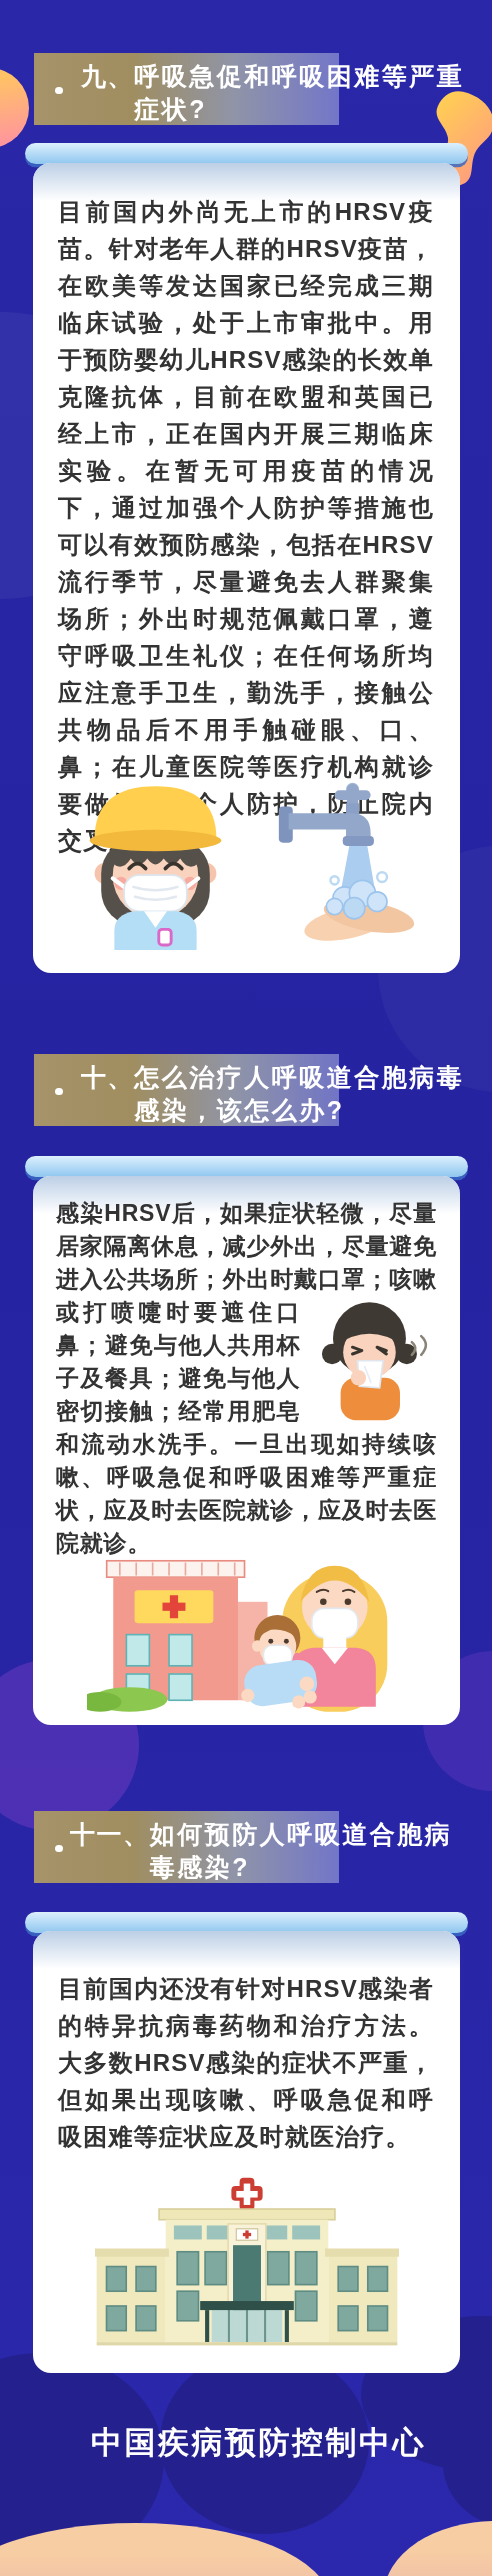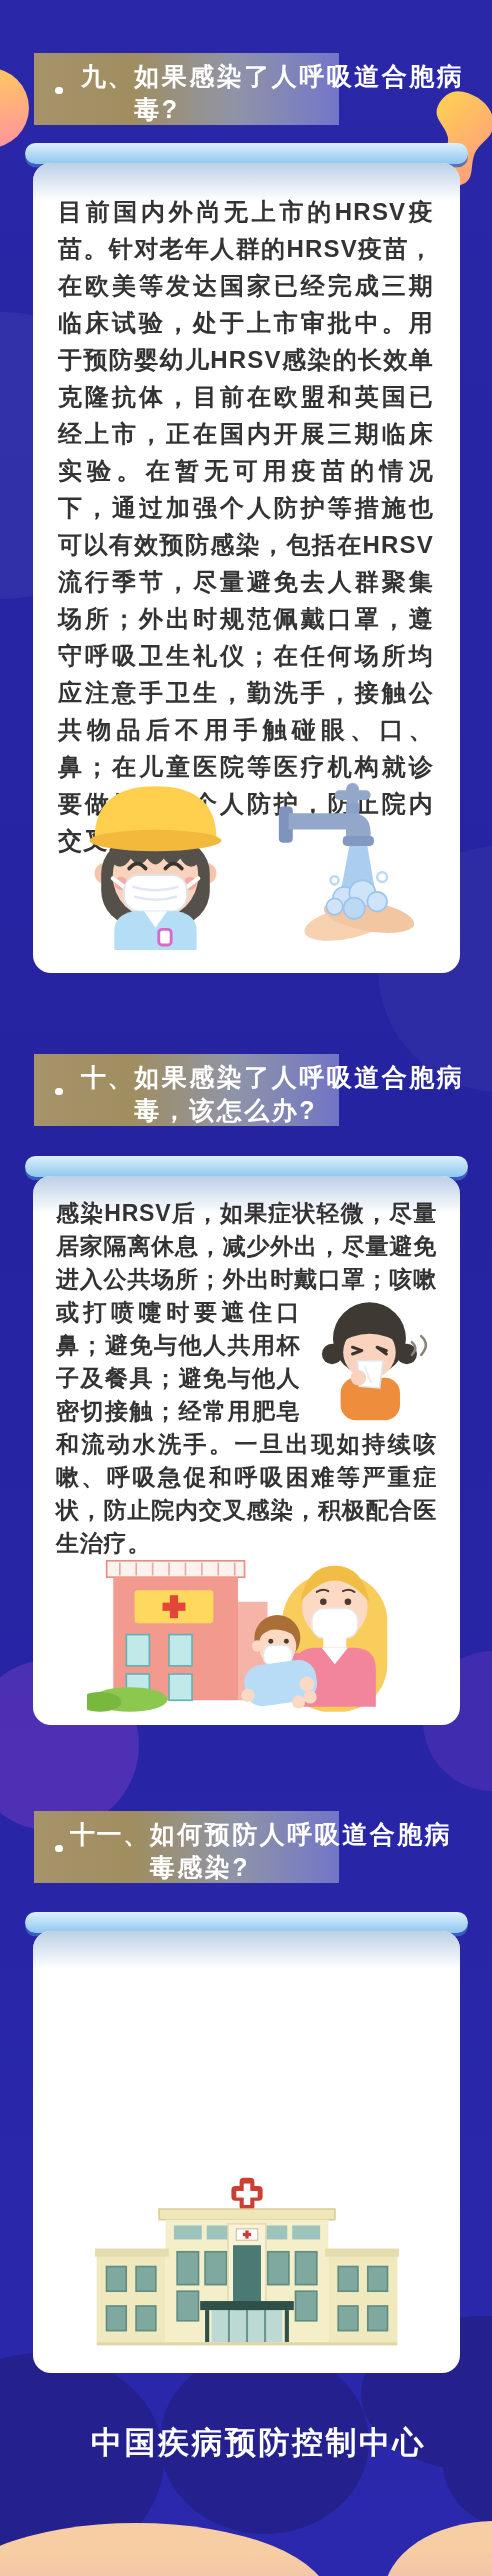--- a/index.html
+++ b/index.html
@@ -91,21 +91,21 @@
   <div class="deco circle dark-blob dark-c"></div>
   <div class="deco circle dark-blob dark-d"></div>
   <div class="deco circle peach peach-left"></div>
   <div class="deco circle peach peach-right"></div>
 
   <div class="content">
 
     <div class="banner banner-1">
       <span class="dot"></span>
       <span class="num">九、</span>
-      <span class="q">如果感染了人呼吸道合胞病毒?</span>
+      <span class="q">呼吸急促和呼吸困难等严重症状?</span>
     </div>
     <div class="pill pill-1"></div>
     <div class="card card-1">
       <div class="card-text">目前国内外尚无上市的HRSV疫苗。针对老年人群的HRSV疫苗，在欧美等发达国家已经完成三期临床试验，处于上市审批中。用于预防婴幼儿HRSV感染的长效单克隆抗体，目前在欧盟和英国已经上市，正在国内开展三期临床实验。在暂无可用疫苗的情况下，通过加强个人防护等措施也可以有效预防感染，包括在HRSV流行季节，尽量避免去人群聚集场所；外出时规范佩戴口罩，遵守呼吸卫生礼仪；在任何场所均应注意手卫生，勤洗手，接触公共物品后不用手触碰眼、口、鼻；在儿童医院等医疗机构就诊要做好儿童个人防护，防止院内交叉感染。</div>
       <div class="ill-row">
 
         <svg width="181" height="177" viewBox="0 0 220 215">
           <circle cx="49" cy="122" r="13" fill="#f6c4ac"></circle>
           <circle cx="171" cy="122" r="13" fill="#f6c4ac"></circle>
           <rect x="44" y="80" width="132" height="105" rx="42" fill="#56504a"></rect>
@@ -145,41 +145,41 @@
           <circle cx="122" cy="146" r="12" fill="#cfe4f8" stroke="#9cc4ec" stroke-width="2"></circle>
           <circle cx="70" cy="152" r="10" fill="#cfe4f8" stroke="#9cc4ec" stroke-width="2"></circle>
           <circle cx="94" cy="154" r="13" fill="#bcd9f4" stroke="#9cc4ec" stroke-width="2"></circle>
         </svg>
       </div>
     </div>
 
     <div class="banner banner-2">
       <span class="dot"></span>
       <span class="num">十、</span>
-      <span class="q">如果感染了人呼吸道合胞病毒，该怎么办?</span>
+      <span class="q">怎么治疗人呼吸道合胞病毒感染，该怎么办?</span>
     </div>
     <div class="pill pill-2"></div>
     <div class="card card-2">
       <div class="card-text">
         <span>感染HRSV后，如果症状轻微，尽量居家隔离休息，减少外出，尽量避免进入公共场所；外出时戴口罩；咳嗽</span><span class="sneeze-float">
           <svg width="130" height="123" viewBox="0 0 150 145">
             <circle cx="28" cy="66" r="12" fill="#3f3934"></circle>
             <circle cx="116" cy="66" r="12" fill="#3f3934"></circle>
             <circle cx="72" cy="48" r="43" fill="#3f3934"></circle>
             <circle cx="72" cy="64" r="31" fill="#f9d3bd"></circle>
             <path d="M32,56 Q40,12 72,12 Q104,12 112,56 Q92,42 72,42 Q52,42 32,56 Z" fill="#3f3934"></path>
             <path d="M52,58 l11,4 M52,66 l11,-4" stroke="#3a342e" stroke-width="3.5" stroke-linecap="round"></path>
             <path d="M92,62 l-11,-4 M81,58 l11,8" stroke="#3a342e" stroke-width="3.5" stroke-linecap="round"></path>
             <rect x="38" y="94" width="70" height="50" rx="18" fill="#ee8e3d"></rect>
             <path d="M58,74 L88,74 L84,106 L60,104 Z" fill="#ffffff" stroke="#dfe6ee" stroke-width="2"></path>
             <path d="M66,80 L74,100" stroke="#e7edf3" stroke-width="2"></path>
             <circle cx="59" cy="94" r="9" fill="#f9d3bd"></circle>
             <path d="M122,52 q8,7 0,15" stroke="#8a8378" stroke-width="3" fill="none" stroke-linecap="round"></path>
             <path d="M133,45 q11,10 0,22" stroke="#8a8378" stroke-width="3" fill="none" stroke-linecap="round"></path>
-          </svg></span><span>或打喷嚏时要遮住口鼻；避免与他人共用杯子及餐具；避免与他人密切接触；经常用肥皂和流动水洗手。一旦出现如持续咳嗽、呼吸急促和呼吸困难等严重症状，防止院内交叉感染，积极配合医生治疗。</span>
+          </svg></span><span>或打喷嚏时要遮住口鼻；避免与他人共用杯子及餐具；避免与他人密切接触；经常用肥皂和流动水洗手。一旦出现如持续咳嗽、呼吸急促和呼吸困难等严重症状，应及时去医院就诊，应及时去医院就诊。</span>
       </div>
       <div class="ill-center">
 
         <svg width="320" height="181" viewBox="0 0 390 220">
           <rect x="24" y="36" width="168" height="20" fill="#fdf3ee" stroke="#e88b80" stroke-width="2"></rect>
           <path d="M40,38 V54 M60,38 V54 M80,38 V54 M100,38 V54 M120,38 V54 M140,38 V54 M160,38 V54 M180,38 V54" stroke="#e8a99e" stroke-width="2"></path>
           <rect x="32" y="56" width="152" height="150" fill="#f29a8e"></rect>
           <rect x="184" y="86" width="36" height="120" fill="#f6b4a8"></rect>
           <rect x="58" y="72" width="96" height="40" rx="4" fill="#ffd95e"></rect>
           <rect x="101" y="78" width="10" height="28" fill="#e3453a"></rect>
@@ -217,20 +217,21 @@
       </div>
     </div>
 
     <div class="banner banner-3">
       <span class="dot"></span>
       <span class="num">十一、</span>
       <span class="q">如何预防人呼吸道合胞病毒感染?</span>
     </div>
     <div class="pill pill-3"></div>
     <div class="card card-3">
+      <div class="card-text">目前国内还没有针对HRSV感染者的特异抗病毒药物和治疗方法。大多数HRSV感染的症状不严重，但如果出现咳嗽、呼吸急促和呼吸困难等症状应及时就医治疗。</div>
       <div class="ill-center">
 
         <svg width="304" height="177" viewBox="0 0 370 215">
           <rect x="176" y="2" width="18" height="40" rx="5" fill="#cc3d32"></rect>
           <rect x="166" y="12" width="38" height="18" rx="5" fill="#cc3d32"></rect>
           <rect x="181" y="9" width="8" height="26" fill="#ffffff"></rect>
           <rect x="172" y="18" width="26" height="8" fill="#ffffff"></rect>
           <rect x="78" y="40" width="214" height="13" fill="#efe7b8" stroke="#d8cf9a" stroke-width="2"></rect>
           <rect x="86" y="53" width="198" height="149" fill="#f5efc9"></rect>
           <rect x="96" y="60" width="34" height="17" fill="#9dc3bd"></rect>

